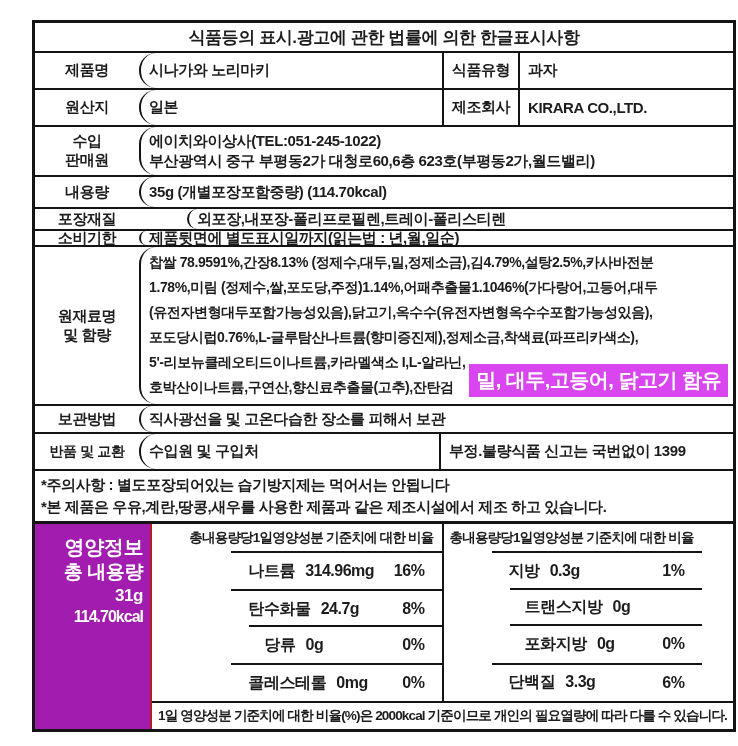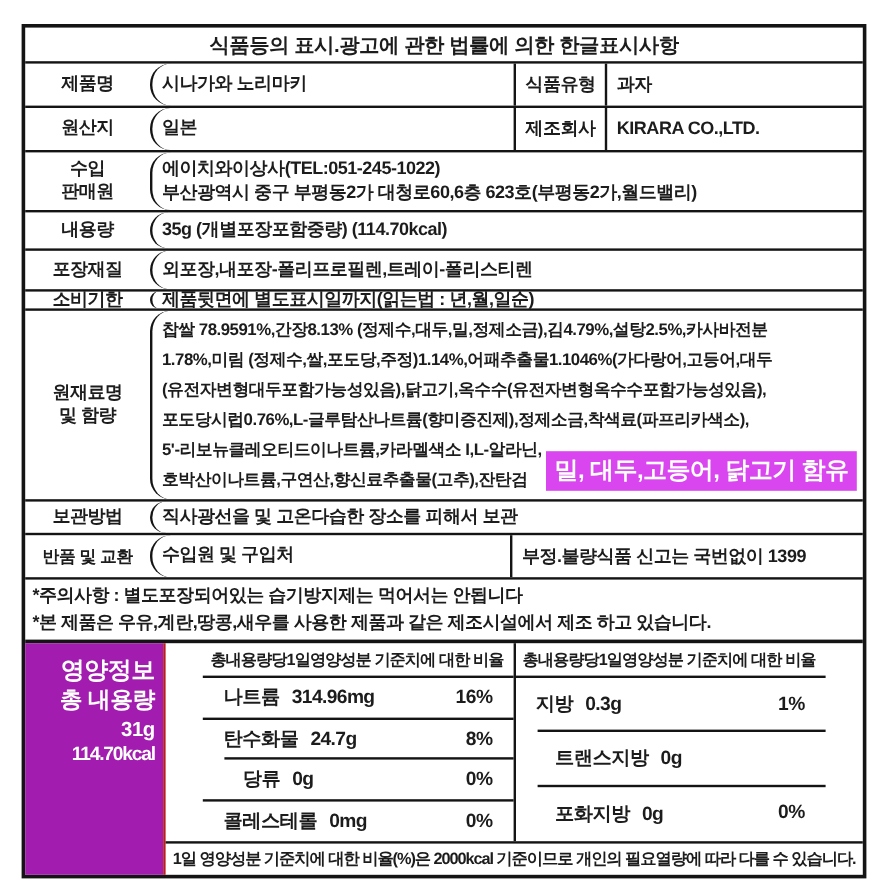--- a/index.html
+++ b/index.html
@@ -1,34 +1,34 @@
 <!DOCTYPE html>
 <html><head>
 <meta charset="utf-8">
 <style>
   html,body{margin:0;padding:0;background:#ffffff;}
   body{width:738px;height:746px;position:relative;
        font-family:"Liberation Sans","DejaVu Sans",sans-serif;color:#1c1c1c;}
-  .label-sheet{position:absolute;left:18px;top:20px;width:704px;height:712px;
+  .label-sheet{position:absolute;left:32px;top:20px;width:704px;height:712px;
        border:3px solid #141414;box-sizing:border-box;display:flex;flex-direction:column;
        letter-spacing:-0.4px;}
   .row{display:flex;border-top:2px solid #141414;box-sizing:border-box;align-items:stretch;}
   .row.first{border-top:none;}
   .cell{box-sizing:border-box;display:flex;align-items:center;}
   .lab{width:104px;justify-content:center;text-align:center;font-weight:bold;
        font-size:15px;white-space:pre-line;line-height:1.25;flex:none;}
   .val{flex:1;border-left:2px solid #141414;padding:2px 8px;font-weight:bold;
        font-size:15px;white-space:pre-line;line-height:1.35;border-radius:17px;}
   .lab2{width:76px;flex:none;border-left:2px solid #141414;justify-content:center;
        font-weight:bold;font-size:15px;}
   .val2{width:215px;flex:none;border-left:2px solid #141414;padding:2px 8px;
        font-weight:bold;font-size:15px;}
   .title-row{height:28px;justify-content:center;align-items:center;display:flex;
        font-weight:bold;font-size:17px;}
-  .h37{height:37px;} .h50{height:50px;} .h32{height:32px;} .h34{height:34px;}
+  .h37{height:37px;} .h50{height:50px;} .h32{height:32px;} .h34{height:22px;gap:48px;}
   .h31{height:16px;} .h159{height:159px;} .h28{height:28px;} .h52{height:52px;}
   .ing-val{position:relative;font-size:14px;line-height:25px;padding-top:3px;
        align-items:flex-start;}
   .allergen-badge{position:absolute;right:5px;bottom:7px;background:#d946ef;color:#ffffff;
        font-weight:bold;font-size:20px;line-height:1;padding:6px 7px 7px;letter-spacing:-0.5px;}
   .notes{flex-direction:column;justify-content:center;padding:2px 6px;display:flex;
        font-weight:bold;font-size:15px;line-height:1.45;}
   
   .nutri{flex:1;border-top:3px solid #141414;display:flex;}
   .nutri-panel{width:115px;flex:none;background:#a21caf;color:#ffffff;text-align:right;
@@ -36,21 +36,21 @@
   .np-title{font-size:20px;} .np-sub{font-size:19px;} .np-amt{font-size:17px;}
   .np-kcal{font-size:16px;letter-spacing:-1px;}
   .nutri-main{flex:1;display:flex;flex-direction:column;border-left:2px solid #b91c1c;align-items:center;}
   .nutri-cols{flex:1;display:flex;}
   .ncol{flex:1;display:flex;flex-direction:column;}
   .ncol.right{border-left:2px solid #141414;}
   .nhead{height:27px;flex:none;display:flex;align-items:center;justify-content:space-between;
        padding:0 8px 0 6px;font-weight:bold;font-size:13.5px;letter-spacing:-0.8px;}
   .nrow{flex:1;display:flex;align-items:center;justify-content:space-between;
        padding:0 17px;border-top:2px solid #141414;font-weight:bold;font-size:16px;
-       position:relative;box-sizing:border-box;}
+       position:relative;box-sizing:border-box;margin-left:48px;}
   .nrow.sub{border-top:none;}
   .nrow.sub::before{content:"";position:absolute;top:-2px;left:18px;right:0;height:2px;
        background:#141414;}
   .nrow .nm{margin-right:10px;} .nrow.sub .nm{padding-left:16px;}
   .namt{letter-spacing:-0.5px;}
   .ndv{text-align:right;}
   .nfoot{height:26px;flex:none;display:flex;align-items:center;border-top:2px solid #141414;
        padding:0 6px;font-weight:bold;font-size:13.6px;letter-spacing:-0.9px;}
 </style>
 </head>
@@ -169,20 +169,24 @@
             <span class="ndv">1%</span>
           </div>
           <div class="nrow sub">
             <span><span class="nm">트랜스지방</span><span class="namt">0g</span></span>
             <span class="ndv"></span>
           </div>
           <div class="nrow sub">
             <span><span class="nm">포화지방</span><span class="namt">0g</span></span>
             <span class="ndv">0%</span>
           </div>
+          <div class="nrow">
+            <span><span class="nm">단백질</span><span class="namt">3.3g</span></span>
+            <span class="ndv">6%</span>
+          </div>
         </div>
 
       </div>
       <div class="nfoot">1일 영양성분 기준치에 대한 비율(%)은 2000kcal 기준이므로 개인의 필요열량에 따라 다를 수 있습니다.</div>
     </div>
   </div>
 
 </div>
 
 </body></html>

